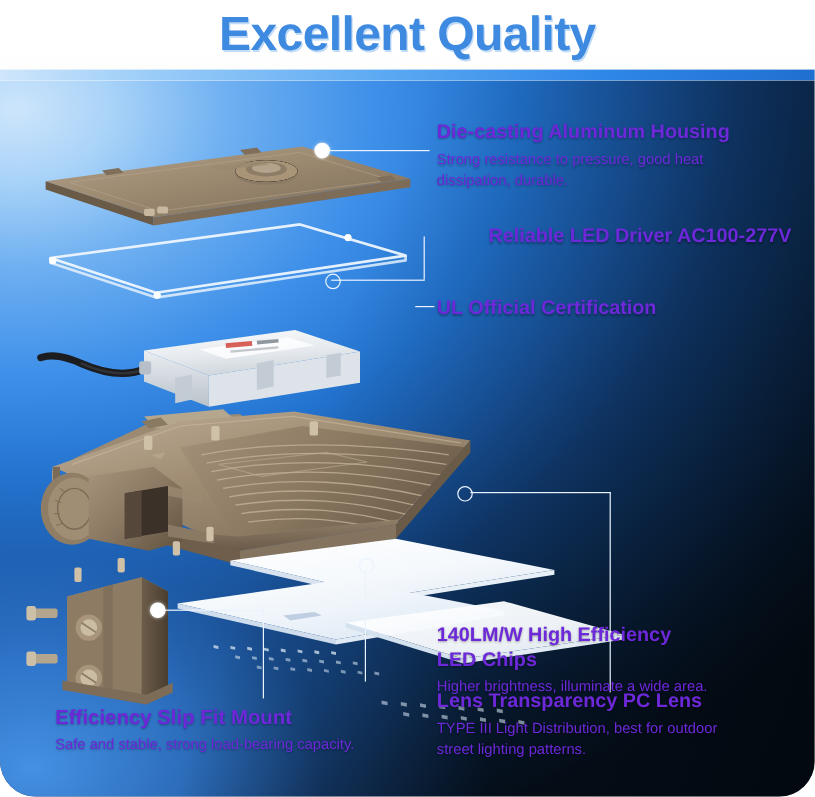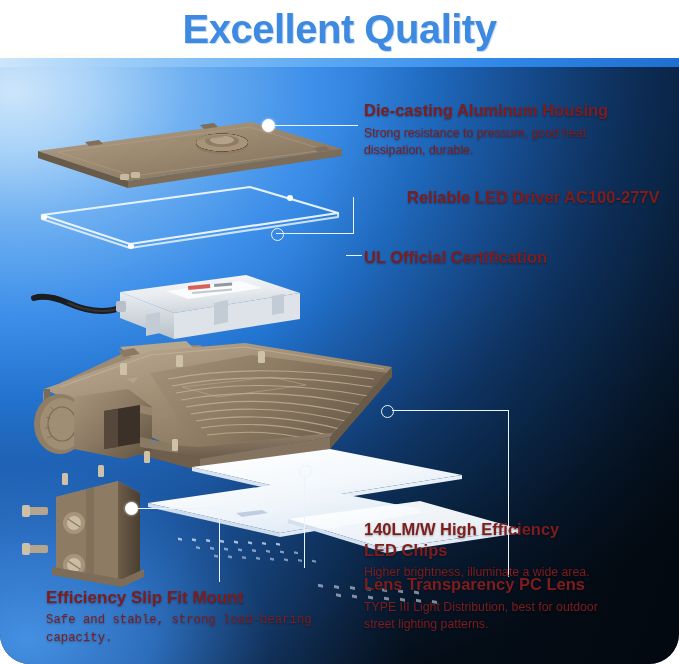--- a/index.html
+++ b/index.html
@@ -45,21 +45,21 @@
     background:radial-gradient(85% 70% at 4% 96%,
       rgba(72,150,236,.95) 0%, rgba(56,134,228,.75) 22%, rgba(40,110,200,.35) 42%, rgba(0,0,0,0) 66%);
   }
   .bg3{
     background:linear-gradient(110deg, rgba(255,255,255,0) 40%, rgba(2,8,16,.35) 78%, rgba(1,5,10,.6) 100%);
   }
 
   .art{position:absolute;inset:0;}
 
   
-  .callout{position:absolute;color:#7f1d1d;}
+  .callout{position:absolute;color:#6d28d9;}
   .c-head{
     font-size:16.5px;font-weight:bold;line-height:1.25;
     text-shadow:0 1px 2px rgba(0,0,0,.35);white-space:nowrap;
   }
   .c-head.wrap{white-space:normal;}
   .c-sub{
     font-size:12.3px;font-weight:normal;line-height:1.42;margin-top:4px;
     text-shadow:0 1px 2px rgba(0,0,0,.35);
   }
   .c-bl .c-head{font-size:17px;}
@@ -413,17 +413,17 @@
       <div class="c-sub" style="max-width:270px;">Higher brightness, illuminate a wide area.</div>
     </div>
 
     <div class="callout" style="left:364px;top:507px;width:300px;">
       <div class="c-head">Lens Transparency PC Lens</div>
       <div class="c-sub" style="max-width:255px;">TYPE III Light Distribution, best for outdoor street lighting patterns.</div>
     </div>
 
     <div class="callout c-bl" style="left:46px;top:520px;width:310px;">
       <div class="c-head">Efficiency Slip Fit Mount</div>
-      <div class="c-sub" style="max-width:285px;font-family:Liberation Mono, monospace;">Safe and stable, strong load-bearing capacity.</div>
+      <div class="c-sub" style="max-width:285px;">Safe and stable, strong load-bearing capacity.</div>
     </div>
 
   </div>
 </div>
 
 </body></html>

